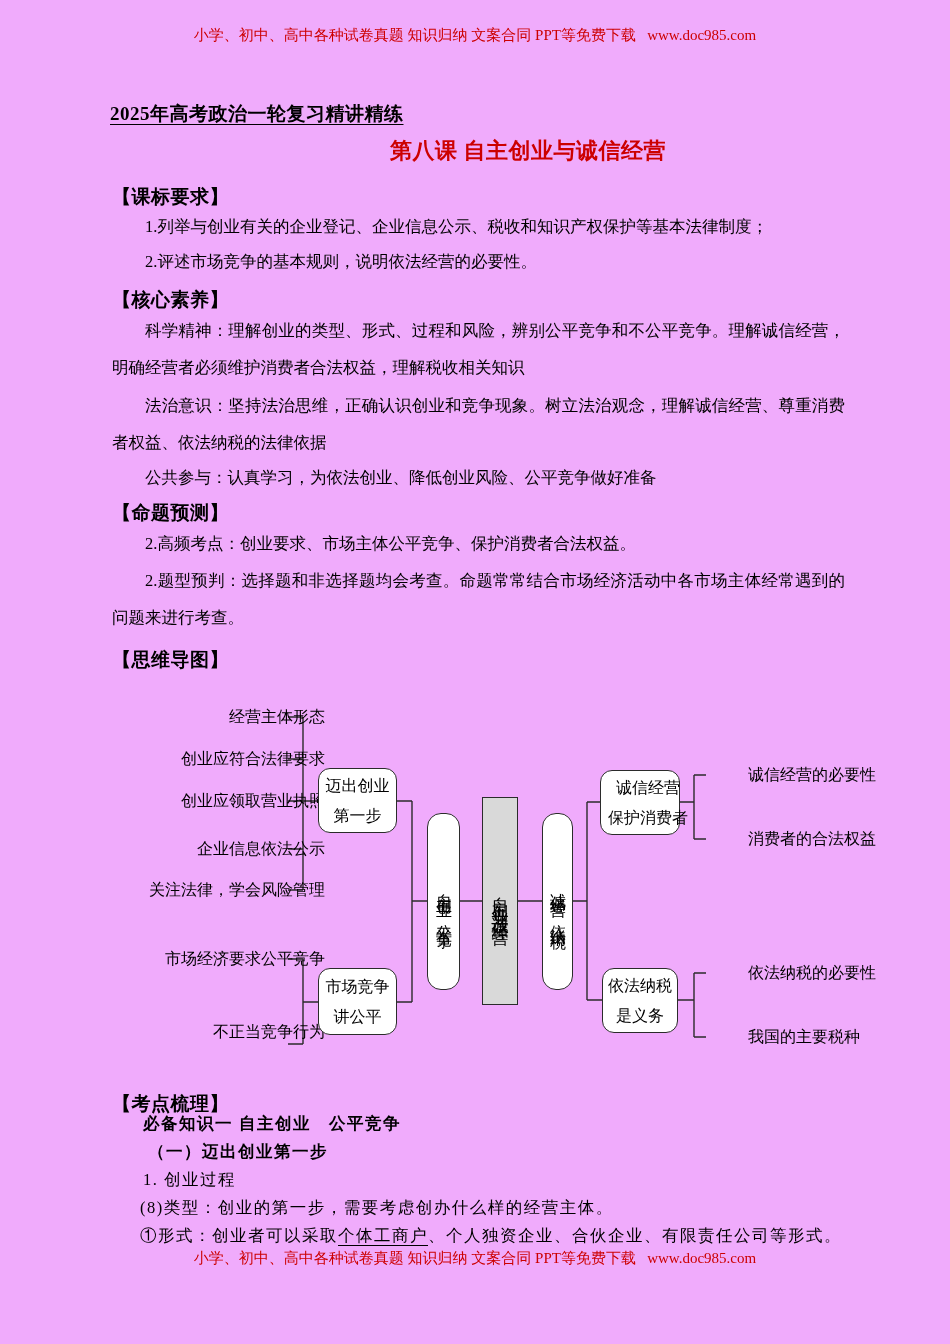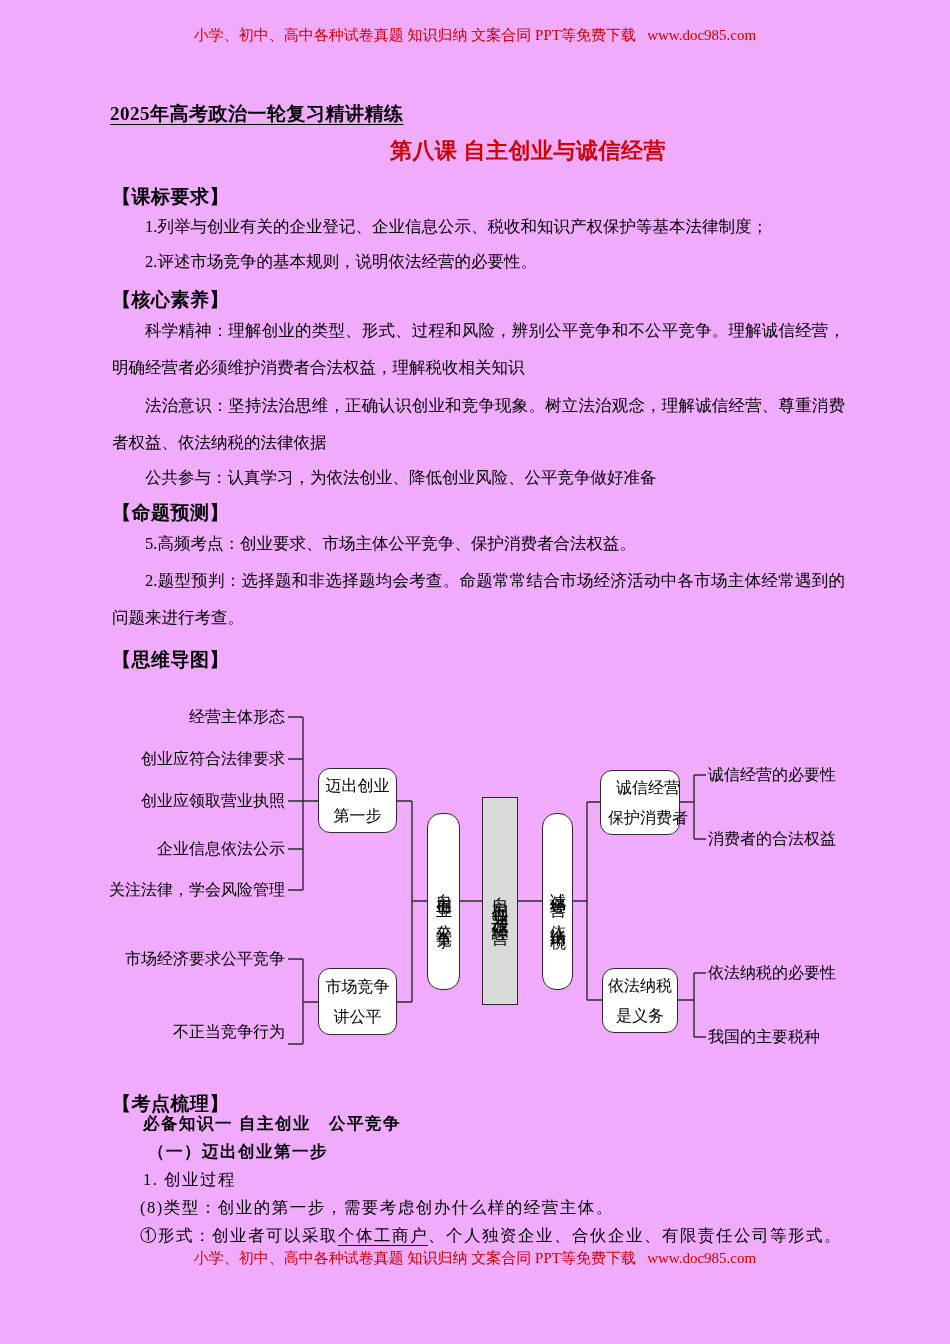--- a/index.html
+++ b/index.html
@@ -52,21 +52,21 @@
     letter-spacing:1.5px;
     white-space:nowrap;
   }
   .rev.bold{font-weight:bold;font-family:"Liberation Sans", sans-serif;}
   .u{text-decoration:underline;text-underline-offset:4px;}
   
   .mindmap{position:absolute;left:0;top:690px;width:950px;height:380px;}
   .mm-svg{position:absolute;left:0;top:0;}
   .mm-leaf{
     position:absolute;height:22px;line-height:22px;
-    font-size:16px;white-space:nowrap;
+    font-size:16px;white-space:nowrap;margin-left:40px;
   }
   .mm-leaf.left{left:0;width:285px;text-align:right;}
   .mm-box{
     position:absolute;
     box-sizing:border-box;
     border:1.5px solid #2b2b2b;
     border-radius:12px;
     background:#ffffff;
     display:flex;flex-direction:column;
     align-items:center;justify-content:center;
@@ -104,21 +104,21 @@
   <div class="sec-h" style="top:172px;">【课标要求】</div>
   <div class="bodyline" style="top:208px;">1.列举与创业有关的企业登记、企业信息公示、税收和知识产权保护等基本法律制度；</div>
   <div class="bodyline" style="top:243px;">2.评述市场竞争的基本规则，说明依法经营的必要性。</div>
 
   <div class="sec-h" style="top:275px;">【核心素养】</div>
   <div class="bodyline" style="top:312px;">科学精神：理解创业的类型、形式、过程和风险，辨别公平竞争和不公平竞争。理解诚信经营，明确经营者必须维护消费者合法权益，理解税收相关知识</div>
   <div class="bodyline" style="top:387px;">法治意识：坚持法治思维，正确认识创业和竞争现象。树立法治观念，理解诚信经营、尊重消费者权益、依法纳税的法律依据</div>
   <div class="bodyline" style="top:459px;">公共参与：认真学习，为依法创业、降低创业风险、公平竞争做好准备</div>
 
   <div class="sec-h" style="top:488px;">【命题预测】</div>
-  <div class="bodyline" style="top:525px;">5.高频考点：创业要求、市场主体公平竞争、保护消费者合法权益。</div>
+  <div class="bodyline" style="top:525px;">2.高频考点：创业要求、市场主体公平竞争、保护消费者合法权益。</div>
   <div class="bodyline" style="top:562px;">2.题型预判：选择题和非选择题均会考查。命题常常结合市场经济活动中各市场主体经常遇到的问题来进行考查。</div>
 
   <div class="sec-h" style="top:635px;">【思维导图】</div>
 
   <div class="mindmap">
     <svg class="mm-svg" width="950" height="380" viewBox="0 0 950 380">
       <path d="M288 27 H303 M288 69 H303 M288 111 H318 M288 159 H303 M288 200 H303 M303 27 V200
                M288 269 H303 M288 354 H303 M303 269 V354 M303 312 H318
                M397 111 H412 M397 312 H412 M412 111 V312 M412 211 H427
                M460 211 H482 M518 211 H542 M573 211 H587

